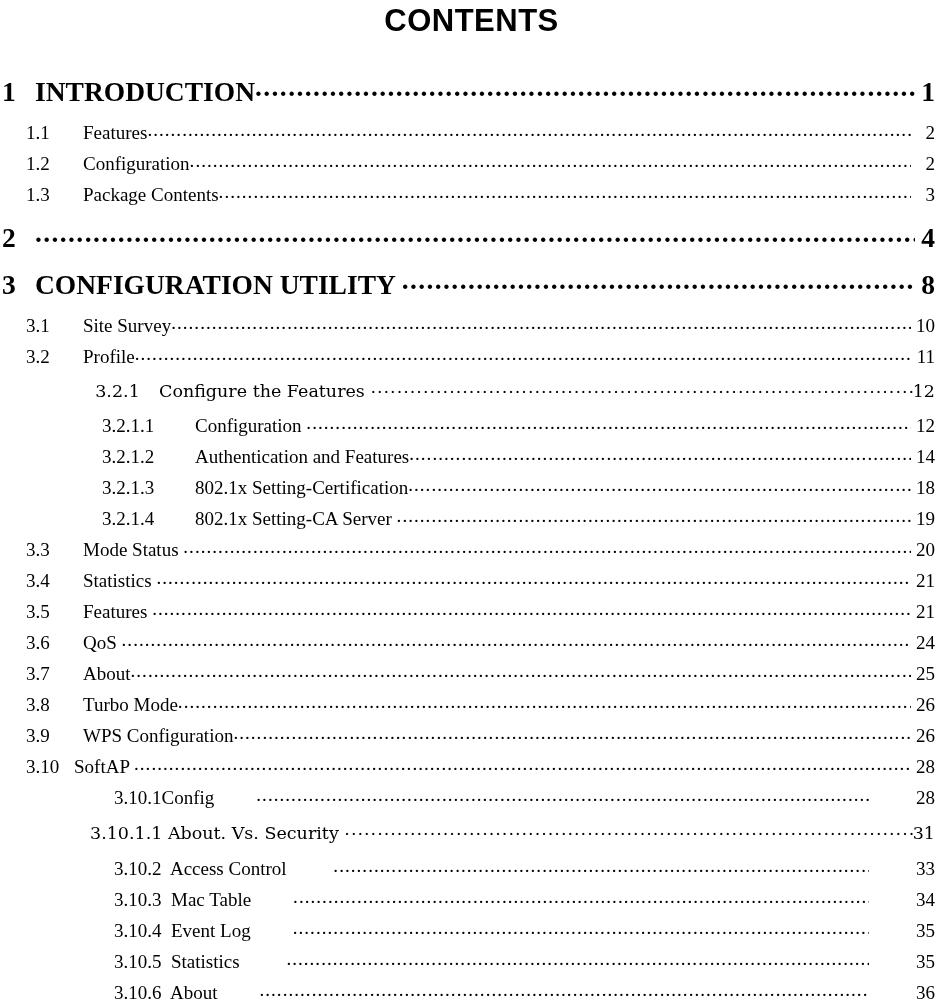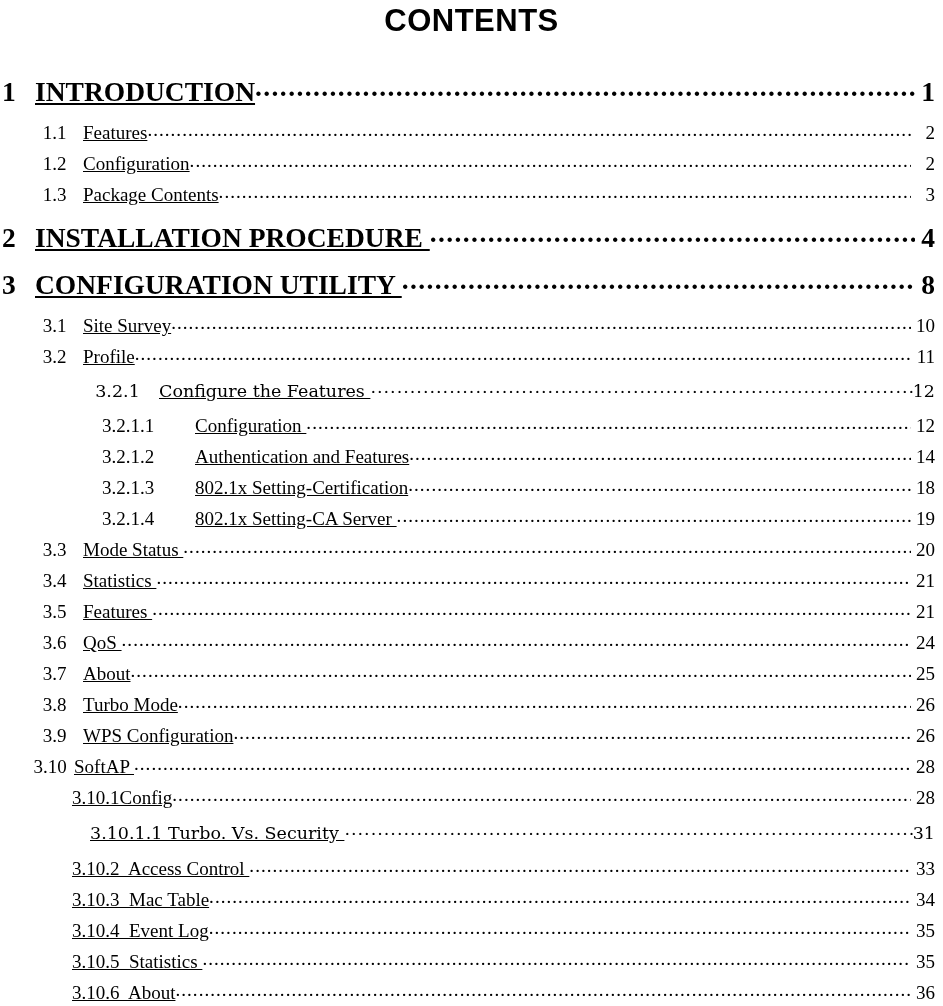--- a/index.html
+++ b/index.html
@@ -46,21 +46,20 @@
     width: 100%;
     box-sizing: border-box;
   }
   .num {
     flex: 0 0 auto;
     white-space: pre;
   }
   .label {
     flex: 0 0 auto;
     white-space: pre;
-    text-decoration: underline;
   }
   .leader {
     flex: 1 1 auto;
     overflow: hidden;
     min-width: 4px;
     position: relative;
     height: 1em;
   }
   .leader::after {
     content: "........................................................................................................................................................................................................";
@@ -88,21 +87,21 @@
   .lv1 .leader::after { letter-spacing: 1.4px; font-weight: bold; }
   .lv1 .pg { min-width: 20px; }
 
   
   .lv2 {
     font-size: 19px;
     line-height: 1.0;
     margin-bottom: 9px;
     padding-left: 24px;
   }
-  .lv2 .num { width: 57px; text-align: center; }
+  .lv2 .num { width: 57px; }
   .lv2 .pg { min-width: 24px; }
 
   
   .lv2.wide .num { width: 48px; }
 
   
   .lv3 {
     font-family: "DejaVu Serif", serif;
     font-size: 17.5px;
     line-height: 1.0;
@@ -123,20 +122,21 @@
   }
   .lv4 .num { width: 93px; }
   .lv4 .pg { min-width: 24px; }
 
   
   .lv3b {
     font-size: 19px;
     line-height: 1.0;
     margin-bottom: 9px;
     padding-left: 70px;
+    gap: 42px;
   }
   .lv3b .num { width: 0; }
   .lv3b .pg { min-width: 24px; }
 
   
   .lv4b {
     font-family: "DejaVu Serif", serif;
     font-size: 17.5px;
     line-height: 1.0;
     margin-top: 14px;
@@ -174,21 +174,20 @@
         <span class="pg">2</span>
       </div>
       <div class="entry lv2">
         <span class="num">1.3</span>
         <span class="label">Package Contents</span>
         <span class="leader"></span>
         <span class="pg">3</span>
       </div>
       <div class="entry lv1">
         <span class="num">2</span>
-        <span class="label">INSTALLATION PROCEDURE </span>
         <span class="leader"></span>
         <span class="pg">4</span>
       </div>
       <div class="entry lv1">
         <span class="num">3</span>
         <span class="label">CONFIGURATION UTILITY </span>
         <span class="leader"></span>
         <span class="pg">8</span>
       </div>
       <div class="entry lv2">
@@ -282,21 +281,21 @@
         <span class="pg">28</span>
       </div>
       <div class="entry lv3b">
         <span class="num"></span>
         <span class="label">3.10.1Config</span>
         <span class="leader"></span>
         <span class="pg">28</span>
       </div>
       <div class="entry lv4b">
         <span class="num"></span>
-        <span class="label">3.10.1.1 Turbo. Vs. Security </span>
+        <span class="label">3.10.1.1 About. Vs. Security </span>
         <span class="leader"></span>
         <span class="pg">31</span>
       </div>
       <div class="entry lv3b">
         <span class="num"></span>
         <span class="label">3.10.2  Access Control </span>
         <span class="leader"></span>
         <span class="pg">33</span>
       </div>
       <div class="entry lv3b">

